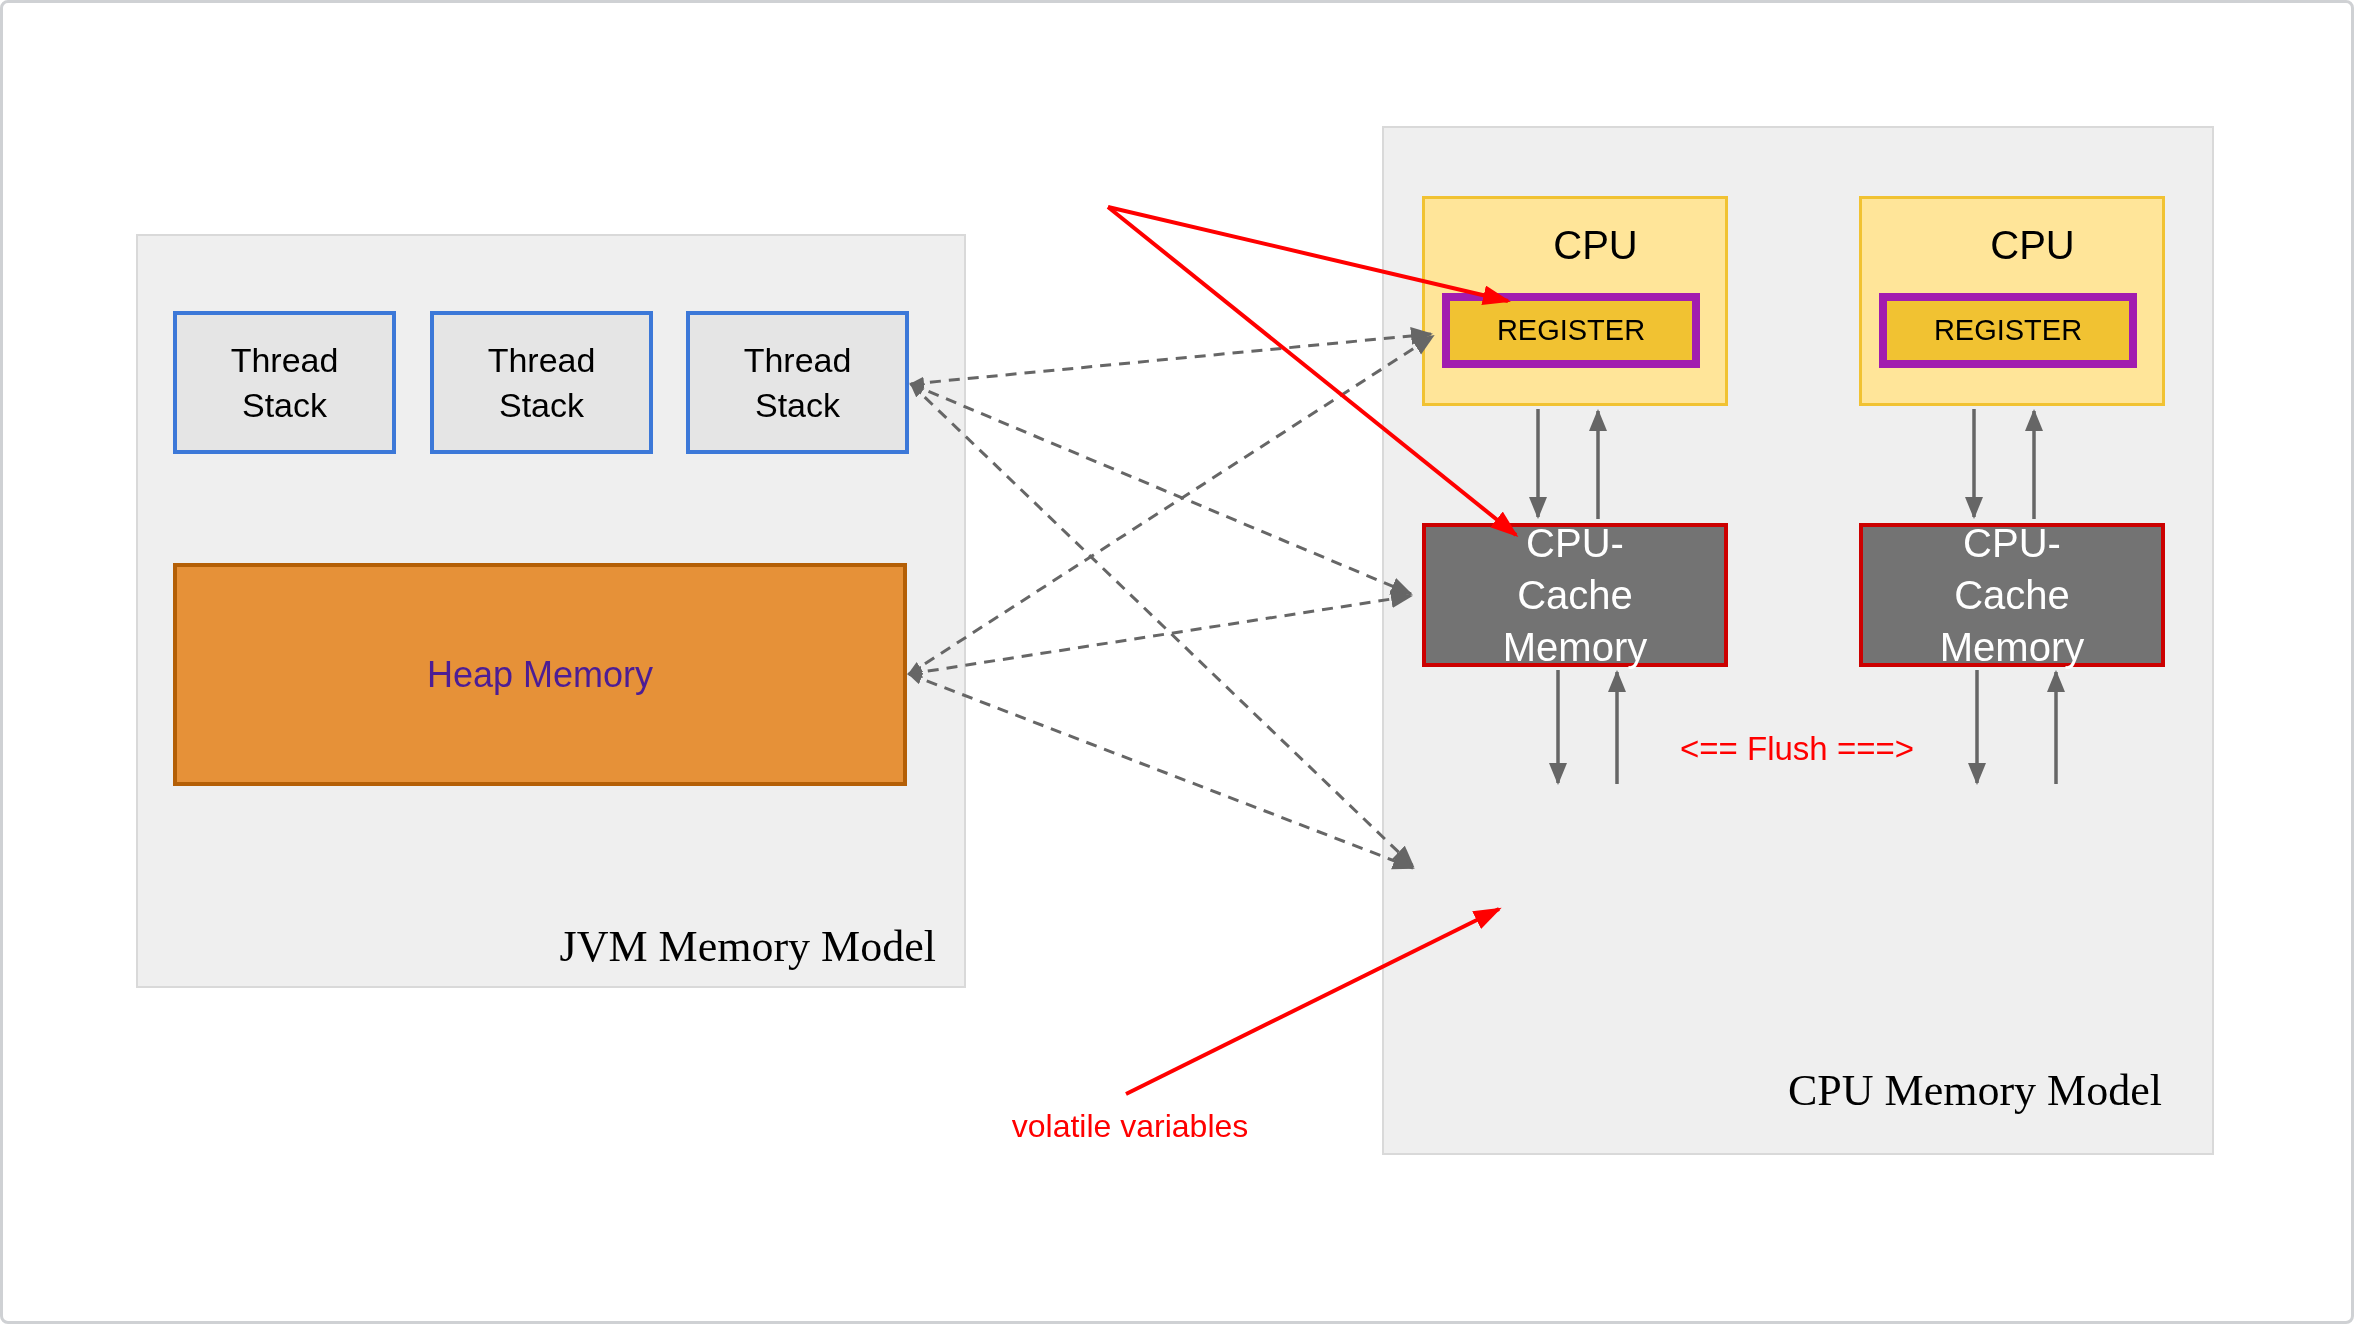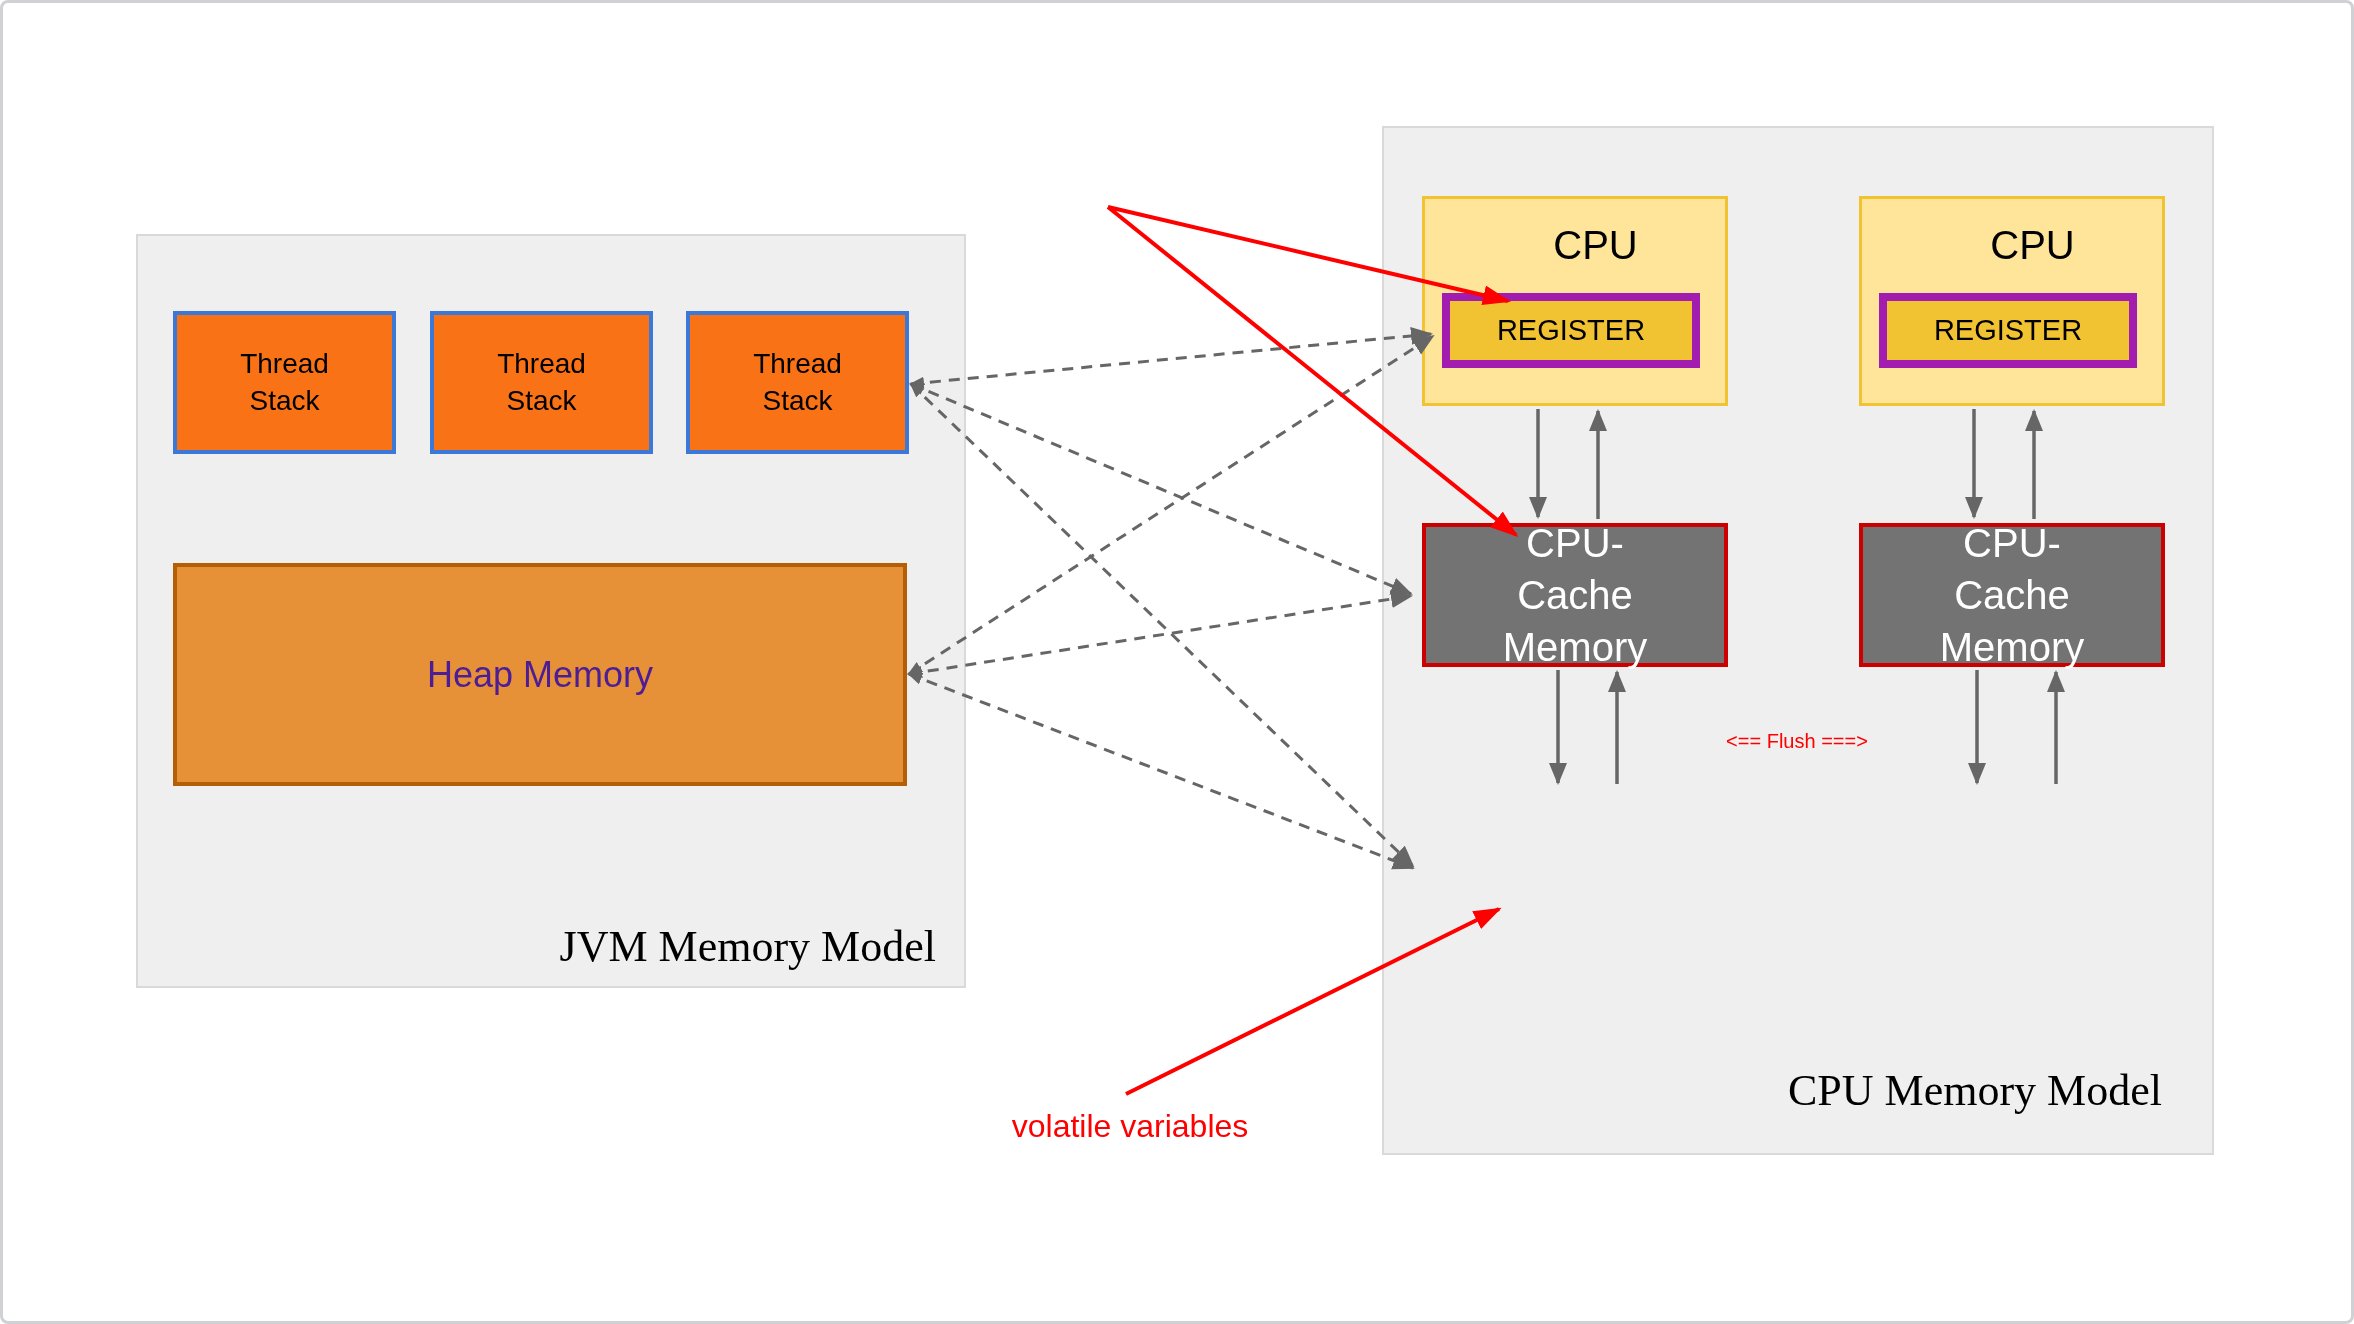--- a/index.html
+++ b/index.html
@@ -17,22 +17,22 @@
   .panel{
     background:#efefef;
     border:2px solid #d9d9d9;
   }
   .box{
     display:flex;align-items:center;justify-content:center;
     text-align:center;
   }
   .thread-stack{
     left:0;top:308px;width:223px;height:143px;
-    background:#f97316;border:4px solid #3c78d8;
-    font-size:28px;line-height:1.3;color:#000;
+    background:#e5e5e5;border:4px solid #3c78d8;
+    font-size:34px;line-height:1.3;color:#000;
   }
   .thread-stack .wrap{display:block;width:150px;}
   .heap{
     left:170px;top:560px;width:734px;height:223px;
     background:#e69138;border:4px solid #b45f06;
     color:#4c1d95;font-size:36px;
   }
   .panel-title{
     font-size:44px;color:#000;white-space:nowrap;font-family:Liberation Serif, serif;
   }
@@ -56,21 +56,21 @@
   }
   .cache .wrap{display:block;width:195px;}
   .ram{
     left:1419px;top:784px;width:742px;height:172px;
     background:#6aa84f;border:4px solid #38761d;
     color:#ffffff;font-size:38px;
   }
   .red-note{
     color:#ff0000;font-size:32px;line-height:1.2;text-align:center;
   }
-  .flush{font-size:20px;}
+  .flush{font-size:33px;}
   svg.arrows{position:absolute;left:0;top:0;pointer-events:none;}
 </style>
 </head>
 <body>
 
 <div class="page">
 
   <div class="abs panel" style="left:133px;top:231px;width:830px;height:754px;"></div>
 
   <div class="abs box thread-stack" style="left:170px;">

